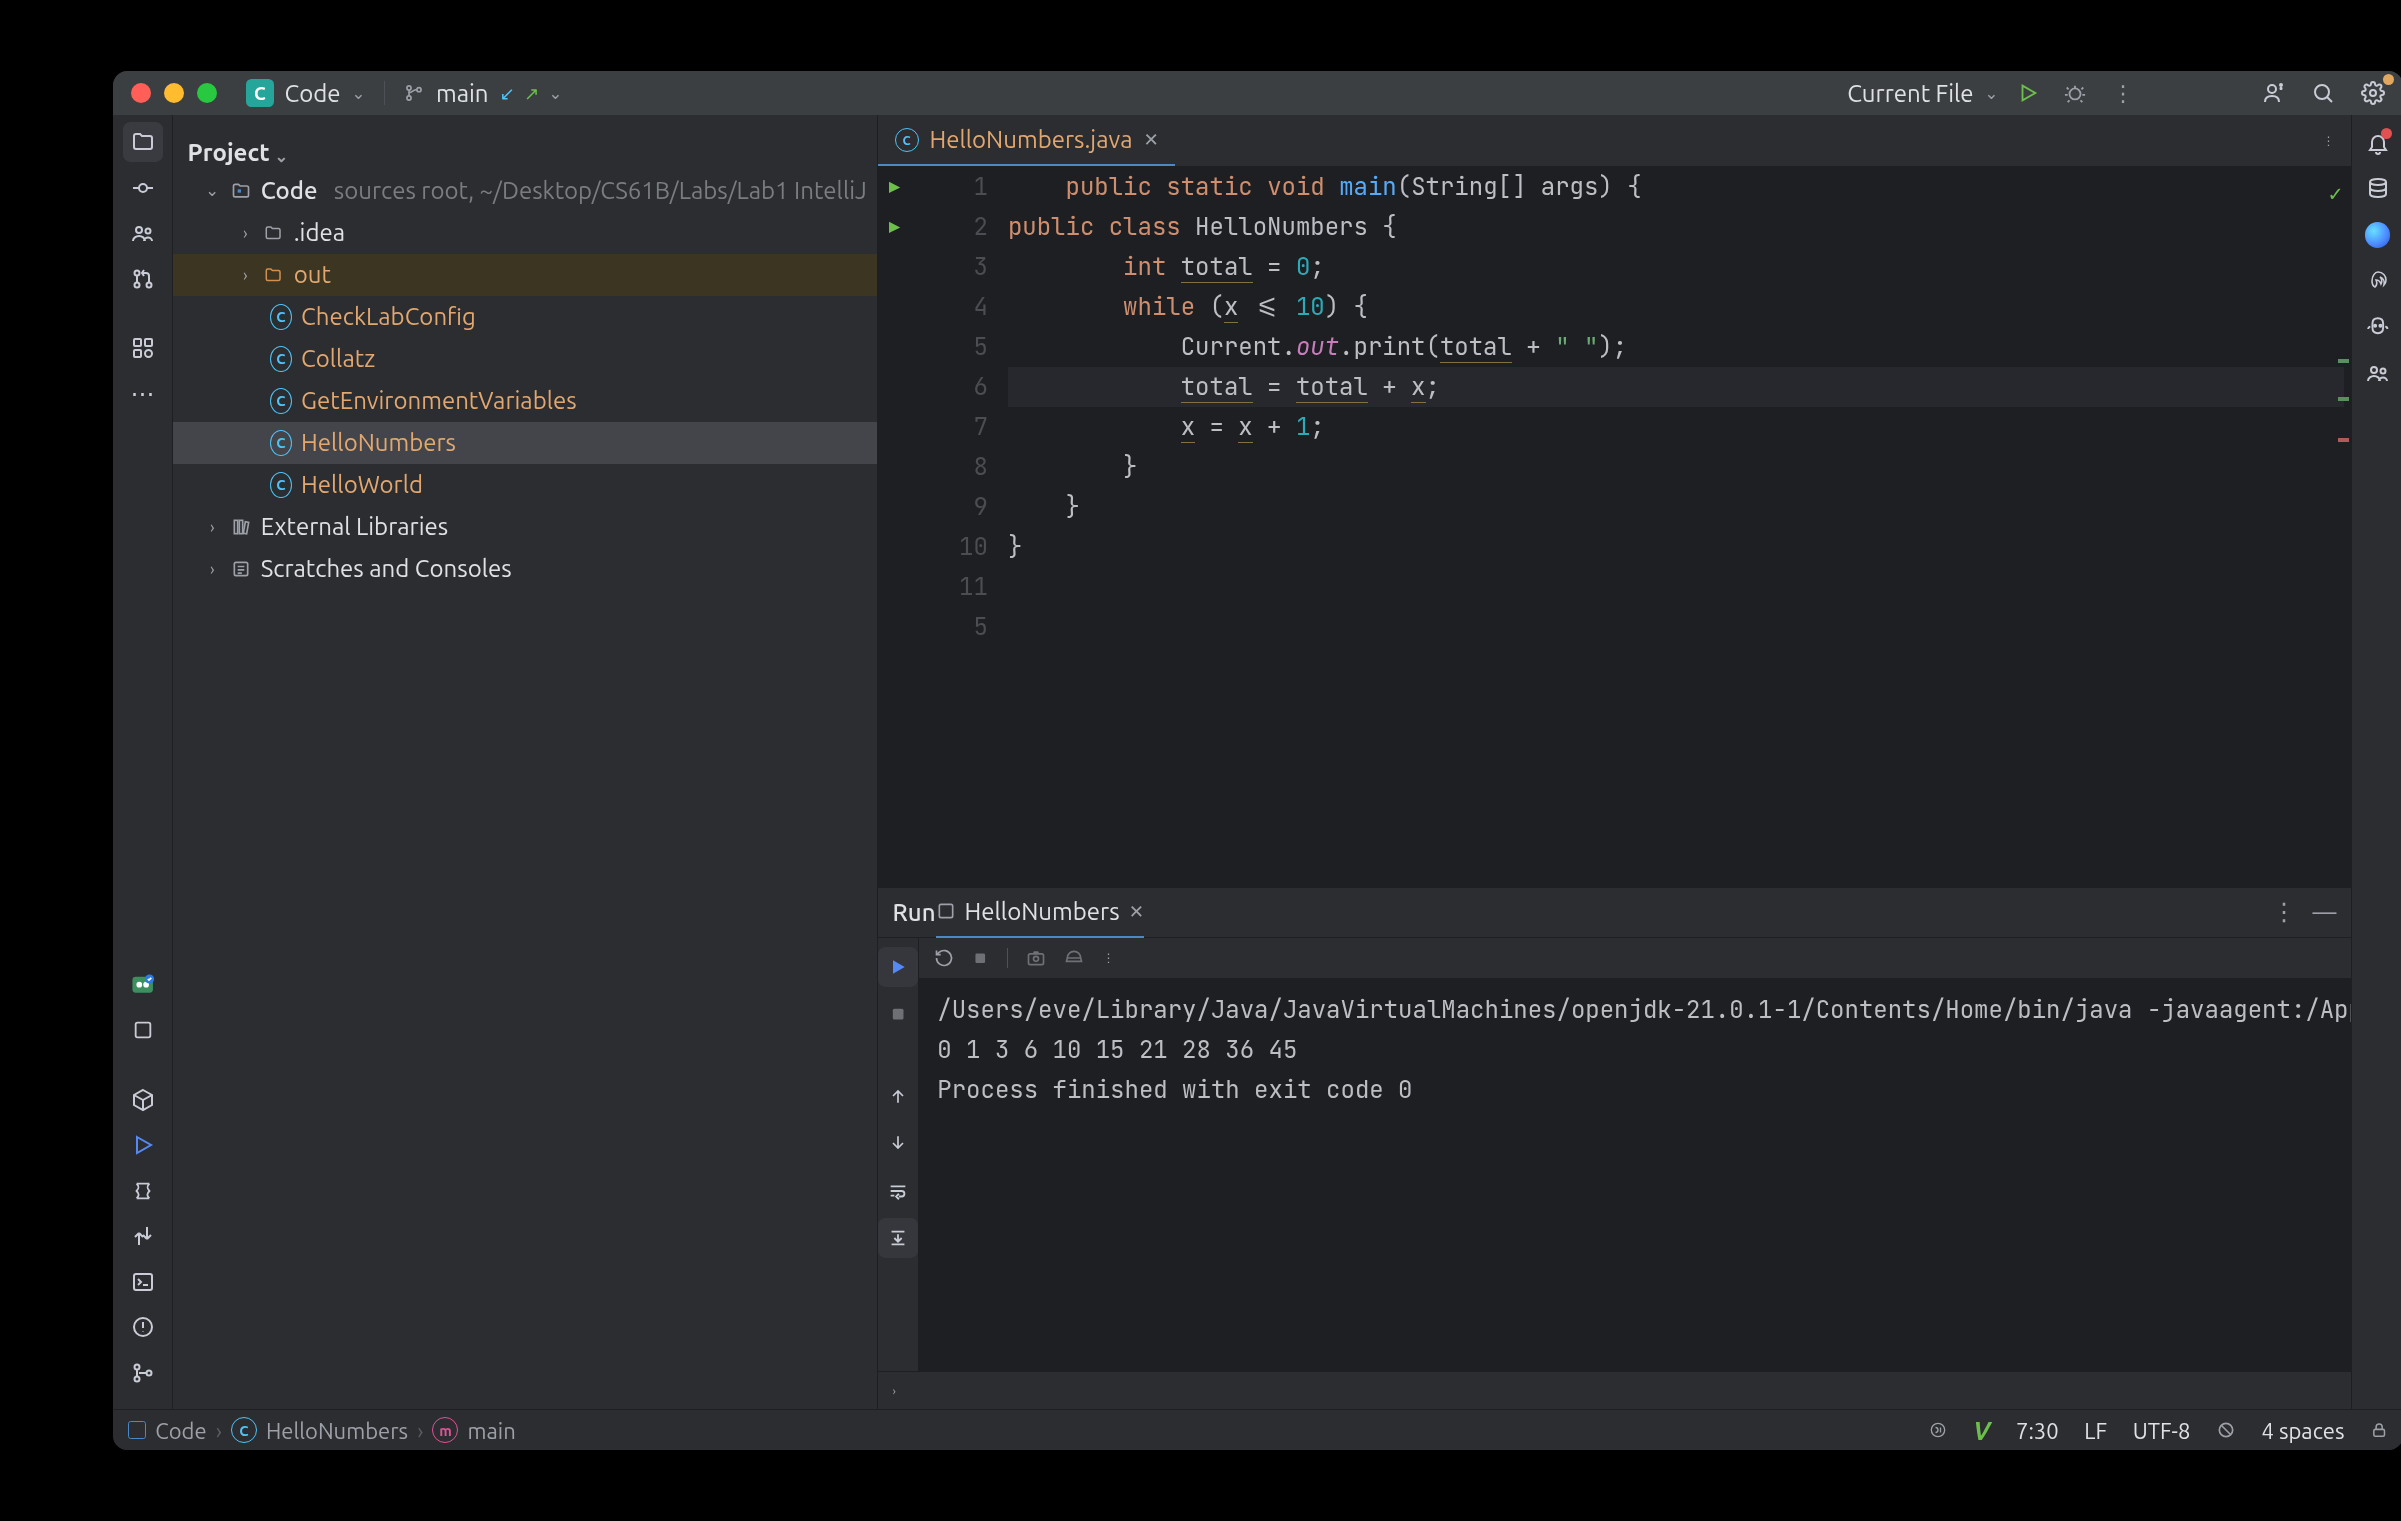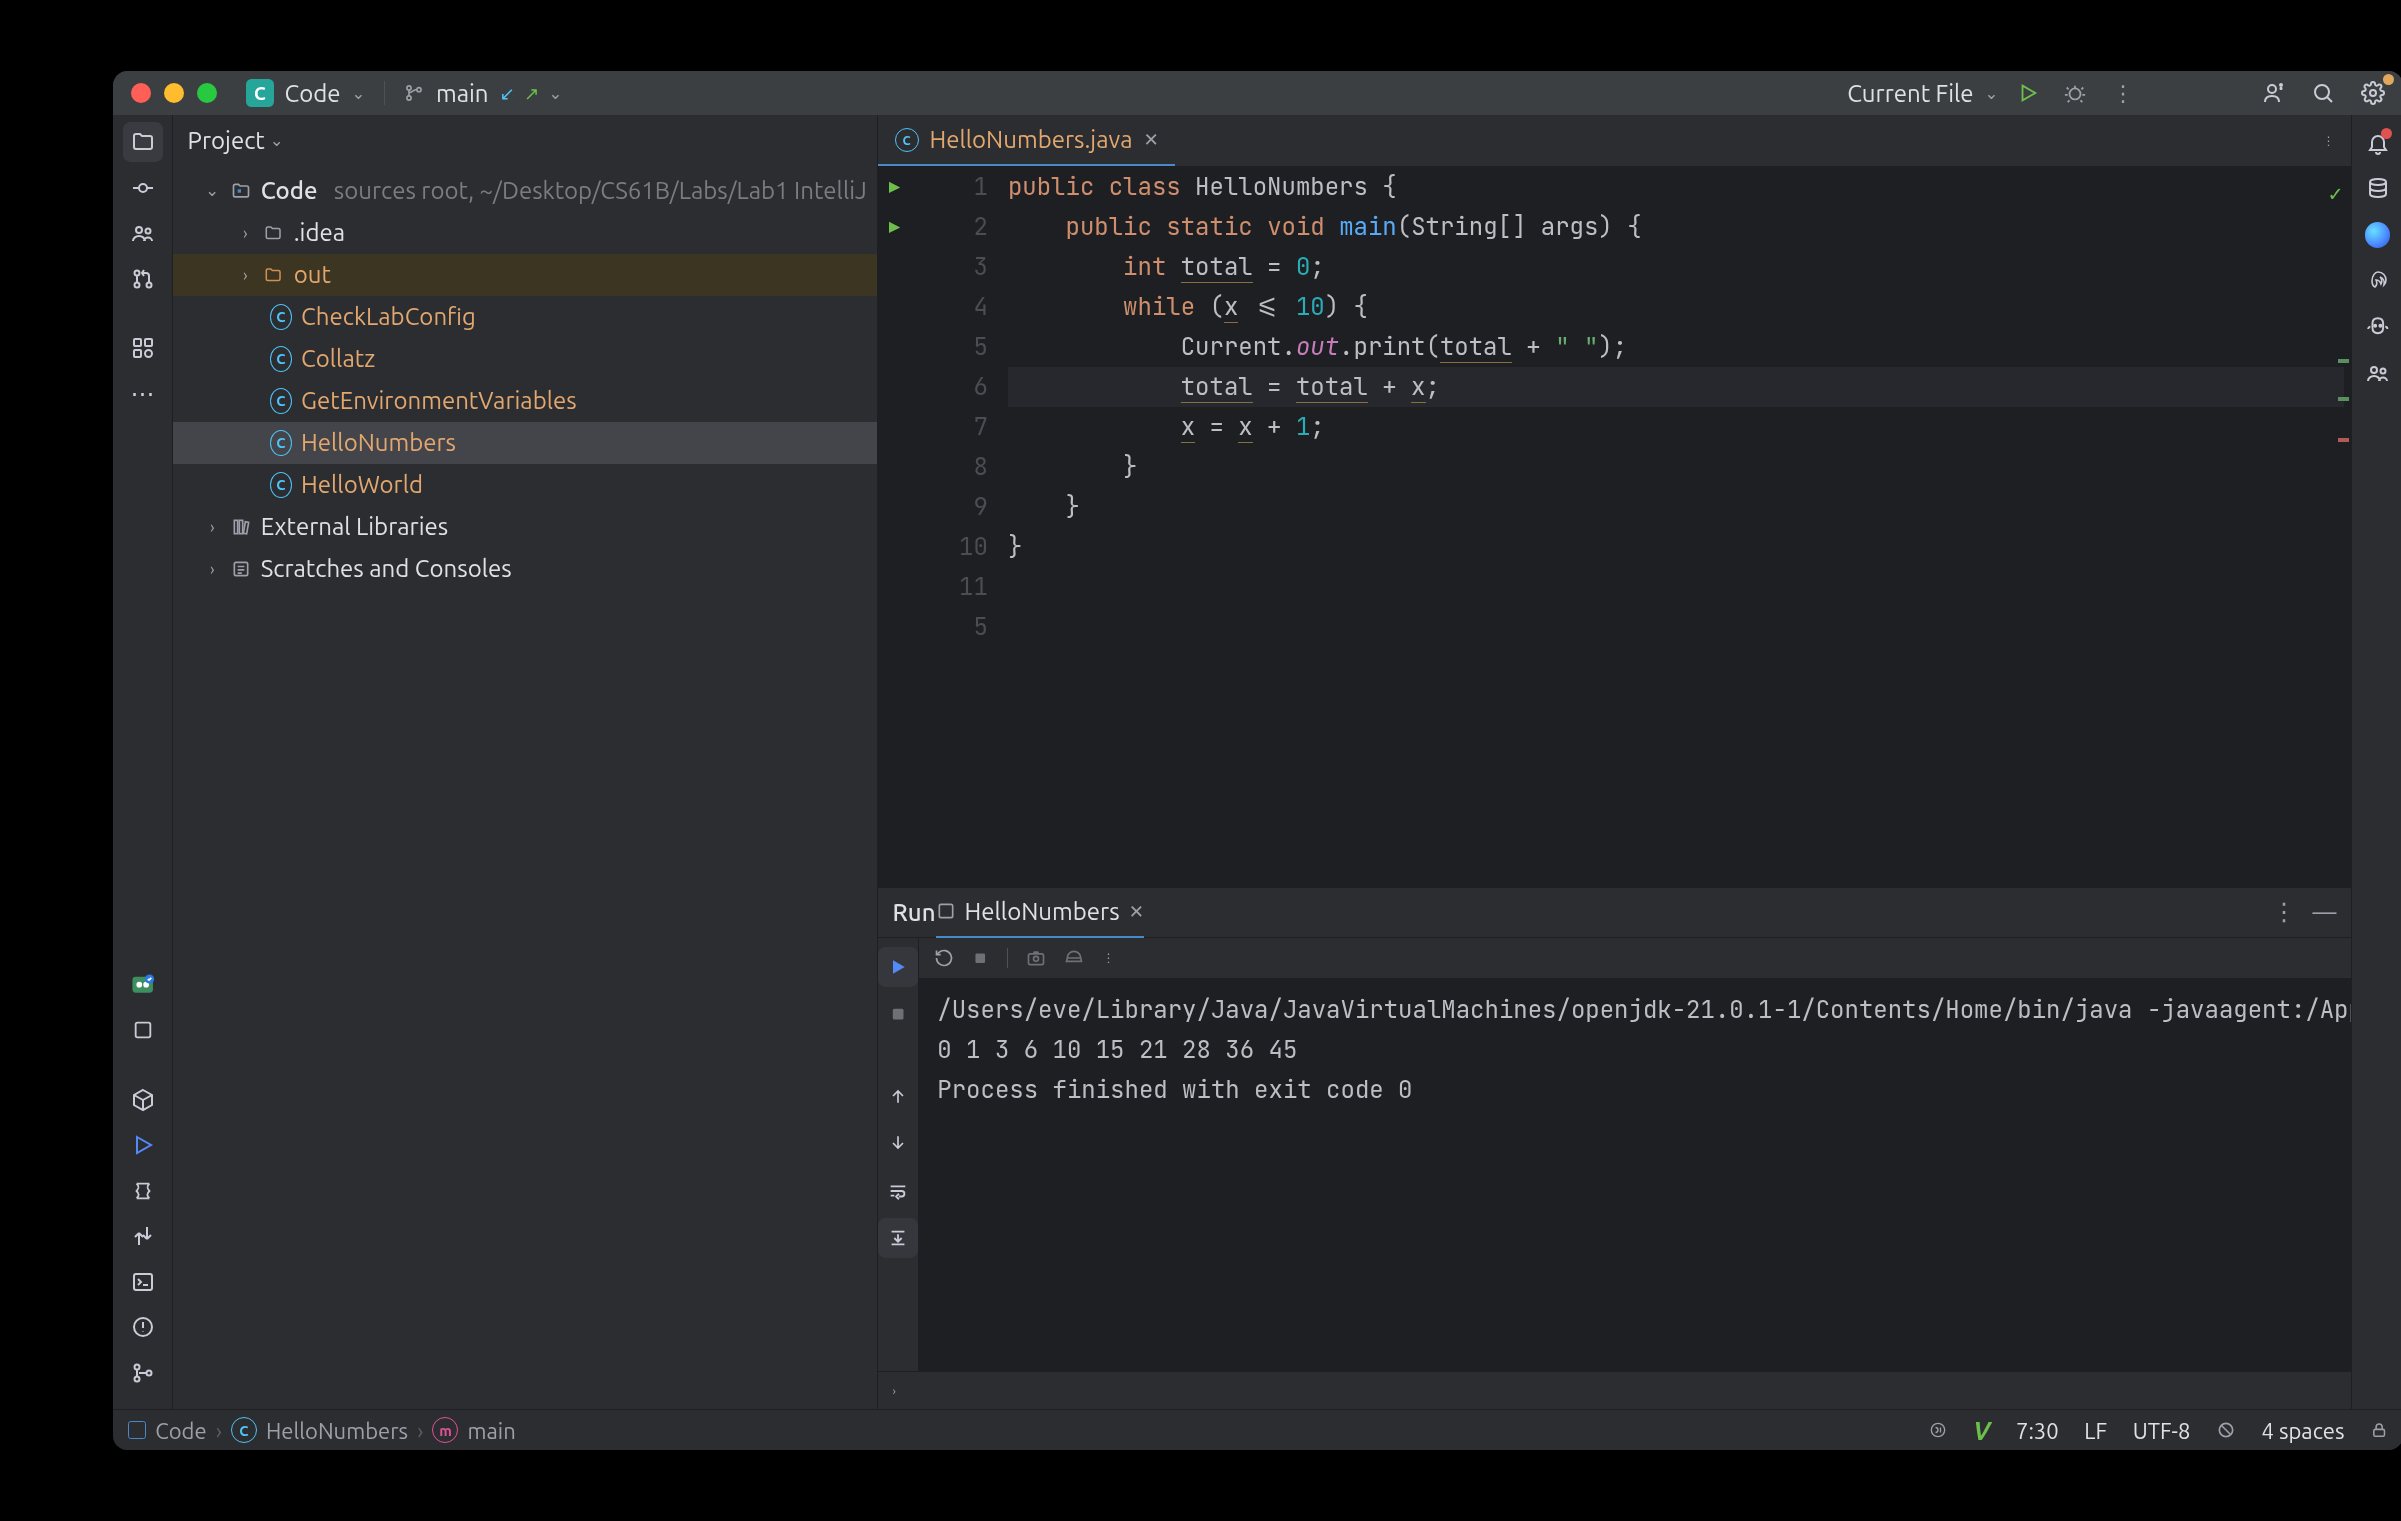--- a/index.html
+++ b/index.html
@@ -82,22 +82,22 @@
   
   .sidebar {
     width: 704px;
     background:#2b2d30;
     border-right:0.9px solid #1e1f22;
     display:flex;
     flex-direction:column;
     font-size:24px;
   }
   .sidebar-header {
-    height:51px; display:flex; align-items:center; padding:0 14.6px; gap:5px;
-    color:#dfe1e5; font-weight:400;
+    height:51px; display:flex; align-items:flex-end; padding:0 14.6px; gap:5px;
+    color:#dfe1e5; font-weight:700;
   }
   .tree { padding: 3.7px 0; overflow:hidden; }
   .tree-row {
     height:42px; display:flex; align-items:center; gap:9.1px; padding-left:0;
     white-space:nowrap; overflow:hidden; color:#dfe1e5;
   }
   .tree-row.selected { background:#43454a; }
   .tree-row.highlight { background:#3b3521; }
   .chev { width:16.5px; display:inline-flex; justify-content:center; color:#9da0a8; font-size:16.5px; }
   .ticon { width:22px; height:22px; display:inline-flex; align-items:center; justify-content:center; }
@@ -532,22 +532,22 @@
             <div>5</div>
             <div>6</div>
             <div>7</div>
             <div>8</div>
             <div>9</div>
             <div>10</div>
             <div>11</div>
             <div>5</div>
           </div>
           <div class="code">
+<div class="code-line">    <span class="kw">public</span> <span class="kw">static</span> <span class="kw">void</span> <span class="fn">main</span><span class="ident">(String[] args) {</span></div>
 <div class="code-line"><span class="kw">public</span> <span class="kw">class</span> <span class="ident">HelloNumbers</span><span class="ident"> {</span></div>
-<div class="code-line">    <span class="kw">public</span> <span class="kw">static</span> <span class="kw">void</span> <span class="fn">main</span><span class="ident">(String[] args) {</span></div>
 <div class="code-line">        <span class="kw">int</span> <span class="ident warn-ul">total</span><span class="ident"> = </span><span class="num">0</span><span class="ident">;</span></div>
 <div class="code-line">        <span class="kw">while</span><span class="ident"> (</span><span class="ident warn-ul">x</span><span class="ident"> &lt;= </span><span class="num">10</span><span class="ident">) {</span></div>
 <div class="code-line">            <span class="ident">Current.</span><span class="field">out</span><span class="ident">.print(</span><span class="ident warn-ul">total</span><span class="ident"> + </span><span class="str">" "</span><span class="ident">);</span></div>
 <div class="code-line current">            <span class="ident warn-ul">total</span><span class="ident"> = </span><span class="ident warn-ul">total</span><span class="ident"> + </span><span class="ident warn-ul">x</span><span class="ident">;</span></div>
 <div class="code-line">            <span class="ident warn-ul">x</span><span class="ident"> = </span><span class="ident warn-ul">x</span><span class="ident"> + </span><span class="num">1</span><span class="ident">;</span></div>
 <div class="code-line">        <span class="ident">}</span></div>
 <div class="code-line">    <span class="ident">}</span></div>
 <div class="code-line"><span class="ident">}</span></div>
 <div class="code-line"></div>
           </div>

